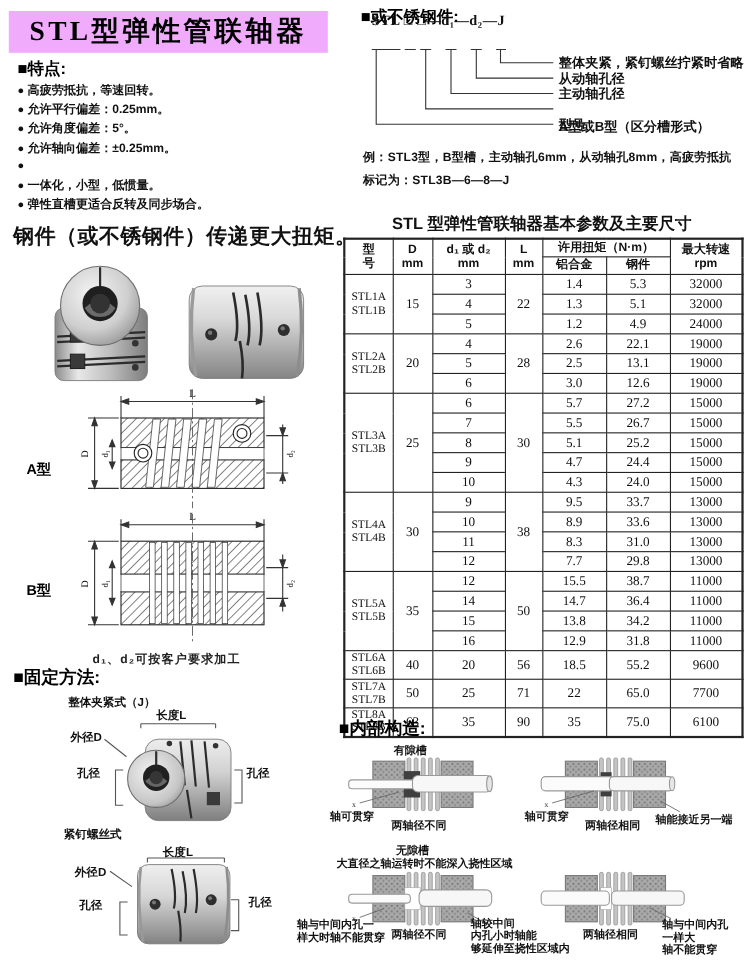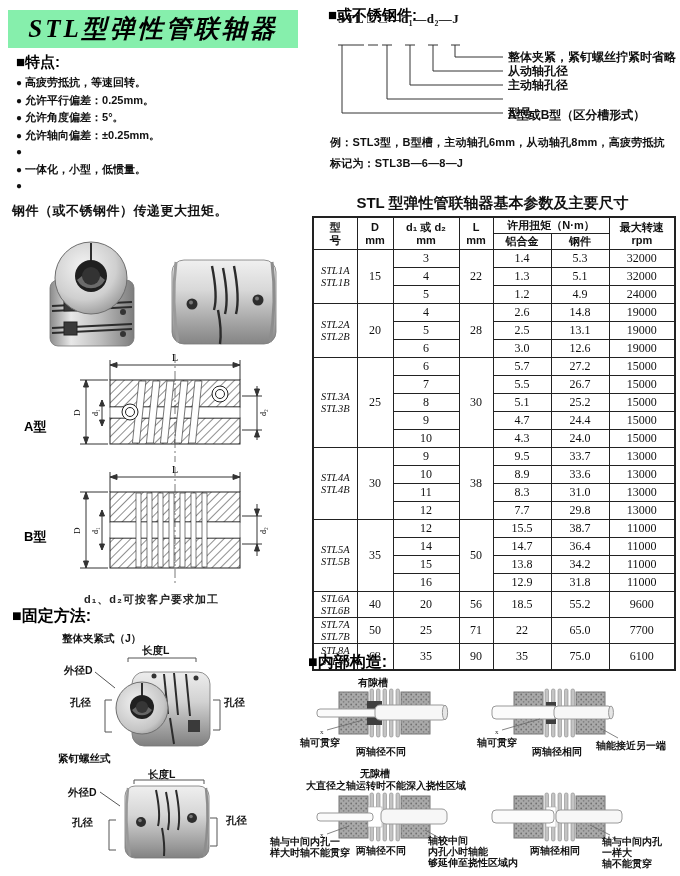--- a/index.html
+++ b/index.html
@@ -14,47 +14,47 @@
     font-family:"Liberation Serif",serif;font-weight:bold;font-size:25px;
     letter-spacing:3px;text-align:center;line-height:38px;color:#000;}
 
   .sec-head{font-weight:bold;color:#000;}
   .h15{font-size:15px;} .h16{font-size:16px;}
 
   .features{left:16px;top:74px;width:280px;font-size:11px;font-weight:bold;}
   .features .fi{line-height:16.5px;display:flex;align-items:baseline;}
   .features .blt{font-size:10px;margin-right:3px;}
 
-  .steel-note{left:12px;top:202px;font-size:13px;font-weight:bold;letter-spacing:.5px;}
+  .steel-note{left:12px;top:202px;font-size:19px;font-weight:bold;letter-spacing:.5px;}
 
   .m-label{font-size:12px;font-weight:bold;line-height:12px;}
   .mark-code{font-family:"Liberation Serif",serif;font-size:13px;font-weight:bold;letter-spacing:.5px;}
   .ex-line{font-size:11px;font-weight:bold;letter-spacing:.2px;}
 
   .tbl-title{left:305px;top:194px;width:375px;text-align:center;font-size:15px;font-weight:bold;}
   table.spec{border-collapse:collapse;table-layout:fixed;width:362px;}
   table.spec,table.spec th,table.spec td{border:1px solid #222;}
   table.spec{border-width:2px;}
   table.spec th{font-size:11px;font-weight:bold;white-space:pre-line;line-height:13px;padding:1px 0;}
   table.spec td{text-align:center;padding:0;font-family:"Liberation Serif",serif;font-size:12px;line-height:13px;}
-  table.spec td.model{font-size:10.5px;line-height:11.5px;white-space:pre-line;font-family:"Liberation Serif",serif;font-style:italic;}
+  table.spec td.model{font-size:10.5px;line-height:11.5px;white-space:pre-line;font-family:"Liberation Serif",serif;}
   table.spec tbody tr{height:18px;}
   table.spec tbody tr.tall{height:26px;}
 
   .diag-label{font-size:10px;font-weight:bold;line-height:11px;}
   .dim-note{font-size:11px;font-weight:bold;letter-spacing:1px;color:#222;}
   .fx-label{font-size:10.5px;font-weight:bold;}
 
   svg{display:block;}
   svg text{font-family:"Liberation Serif",serif;}
 </style>
 </head>
 <body>
 
-<div class="abs title-bar" style="background: #86efac; font-style: italic;">STL型弹性管联轴器</div>
+<div class="abs title-bar" style="background: #f0abfc;">STL型弹性管联轴器</div>
 
 <div class="abs sec-head h15" style="left:16px;top:53px;">■特点:</div>
 
 <div class="abs features">
   <div class="fi">
       <span class="blt">●</span>
       <span>高疲劳抵抗，等速回转。</span>
     </div>
   <div class="fi">
       <span class="blt">●</span>
@@ -70,20 +70,21 @@
     </div>
   <div class="fi">
       <span class="blt">●</span>
     </div>
   <div class="fi">
       <span class="blt">●</span>
       <span>一体化，小型，低惯量。</span>
     </div>
   <div class="fi">
       <span class="blt">●</span>
+      <span>弹性直槽更适合反转及同步场合。</span>
     </div>
 </div>
 
 <div class="abs steel-note">钢件（或不锈钢件）传递更大扭矩。</div>
 
 <svg class="abs" style="left:28px;top:240px;" width="130" height="118" viewBox="0 0 130 118">
   <defs>
     <radialGradient id="face1" cx="40%" cy="35%" r="75%">
       <stop offset="0" stop-color="#f4f4f4"></stop>
         <stop offset="0.6" stop-color="#cfcfcf"></stop>
@@ -406,21 +407,21 @@
         <td>4.9</td>
         <td>24000</td>
       </tr>
       <tr>
         <td class="model" rowspan="3">STL2A
 STL2B</td>
         <td rowspan="3">20</td>
         <td>4</td>
         <td rowspan="3">28</td>
         <td>2.6</td>
-        <td>14.8</td>
+        <td>22.1</td>
         <td>19000</td>
       </tr>
       <tr>
         <td>5</td>
         <td>2.5</td>
         <td>13.1</td>
         <td>19000</td>
       </tr>
       <tr>
         <td>6</td>

